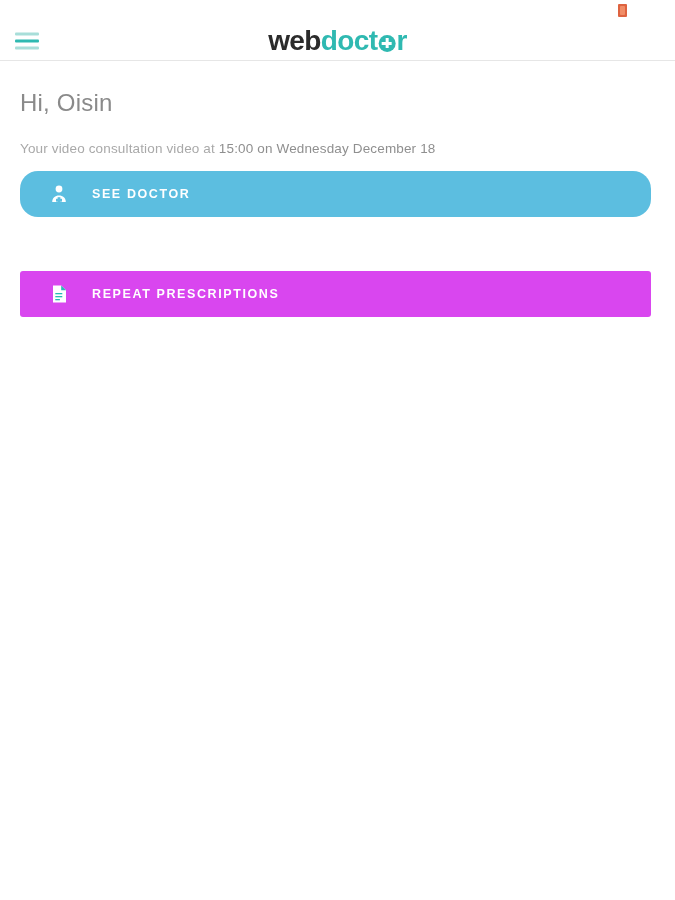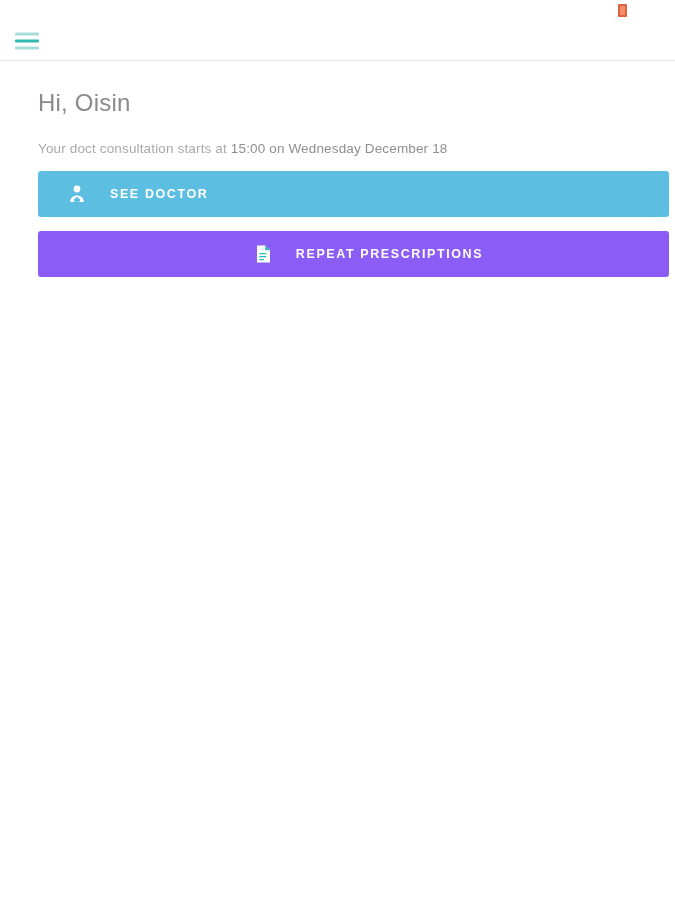--- a/index.html
+++ b/index.html
@@ -114,21 +114,21 @@
     left: 7px; top: 3.5px;
     width: 3px; height: 10px;
   }
   .logo-cross::after {
     left: 3.5px; top: 7px;
     width: 10px; height: 3px;
   }
 
   
   .main {
-    padding: 0 38px;
+    padding: 0 20px;
   }
 
   .greeting {
     margin-top: 28px;
     font-size: 24px;
     font-weight: 400;
     color: #8a8a8a;
     letter-spacing: 0.2px;
   }
 
@@ -150,24 +150,24 @@
     align-items: center;
     width: 631px;
     height: 46px;
     border: none;
     border-radius: 3px;
     padding: 0 0 0 28px;
     margin-bottom: 17px;
     cursor: pointer;
     font-family: "Liberation Sans", sans-serif;
   }
-  .btn.gap-after { margin-bottom: 14px; }
+  .btn.gap-after { margin-bottom: 54px; border-radius: 18px; }
 
   .btn-blue { background: #5cbee0; }
-  .btn-teal { background: #8b5cf6; justify-content: center; }
+  .btn-teal { background: #d946ef; }
 
   .btn-icon {
     width: 22px;
     height: 22px;
     flex: 0 0 22px;
     display: flex;
     align-items: center;
     justify-content: center;
     margin-right: 22px;
   }
@@ -192,29 +192,35 @@
   </div>
 
   <div class="header">
 
     <button class="hamburger">
       <span></span>
       <span></span>
       <span></span>
     </button>
 
+    <div class="logo">
+      <span class="logo-web">web</span>
+        <span class="logo-doctor">doct</span>
+        <span class="logo-cross"></span>
+        <span class="logo-doctor">r</span>
+    </div>
 
   </div>
 
   <div class="main">
 
     <div class="greeting">Hi, Oisin</div>
 
     <div class="subline">
-      <span>Your doct consultation starts at </span><span class="when">15:00 on Wednesday December 18</span>
+      <span>Your video consultation video at </span><span class="when">15:00 on Wednesday December 18</span>
     </div>
 
     <button class="btn btn-blue gap-after">
       <span class="btn-icon">
         <svg width="20" height="20" viewBox="0 0 20 20" fill="#ffffff">
           <circle cx="10" cy="5" r="3.4"></circle>
           <path d="M3.2 18c0-4 3-6.4 6.8-6.4S16.8 14 16.8 18z"></path>
           <rect x="8.6" y="13.2" width="2.8" height="6" fill="#5cbee0"></rect>
           <rect x="7" y="14.8" width="6" height="2.8" fill="#5cbee0"></rect>
         </svg>

